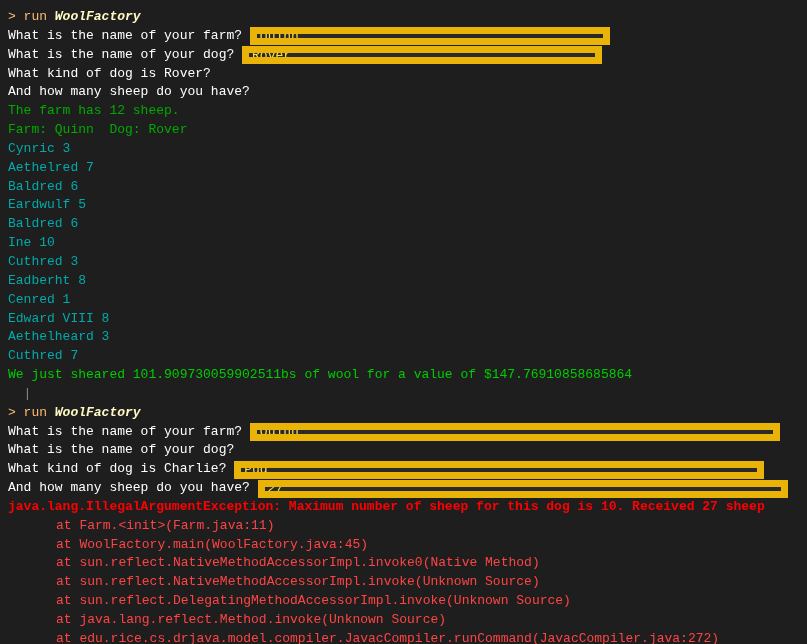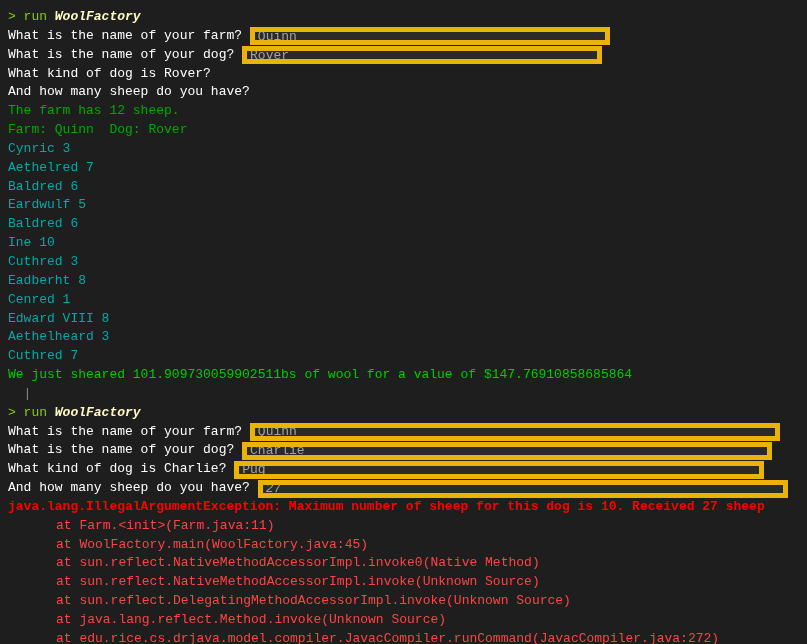--- a/index.html
+++ b/index.html
@@ -16,34 +16,34 @@
       min-height: 644px;
       background: #1e1e1e;
       overflow: hidden;
     }
     .line {
       display: flex;
       align-items: center;
       white-space: pre;
     }
     .prompt {
-      color: #84cc16;
+      color: #fdba74;
     }
     .class-name {
       color: #fef9c3;
       font-weight: bold;
       font-style: italic;
     }
     .question {
       color: #ffffff;
     }
     .input-field {
       background: #2a2a2a;
-      border: 5px solid #eab308;
-      color: #a3a3a3;
+      border: 7px solid #eab308;
+      color: #fde047;
       font-family: 'Courier New', Courier, monospace;
       font-size: 13px;
       padding: 0 3px;
       height: 18px;
       outline: none;
     }
     .input-field-short {
       width: 360px;
     }
     .output-line {
@@ -113,21 +113,21 @@
 
   <div class="line">
     <span class="prompt">&gt; run </span><span class="class-name">WoolFactory</span>
   </div>
 
   <div class="line">
     <span class="question">What is the name of your farm?</span><span>&nbsp;</span><input class="input-field" style="width: 530px;" type="text" value="Quinn">
   </div>
 
   <div class="line">
-    <span class="question">What is the name of your dog?</span><span>&nbsp;</span><input class="input-field" style="width: 530px;" type="text" value="Charlie">
+    <span class="question">What is the name of your dog?</span><span>&nbsp;</span>
   </div>
 
   <div class="line">
     <span class="question">What kind of dog is Charlie?</span><span>&nbsp;</span><input class="input-field" style="width: 530px;" type="text" value="Pug">
   </div>
 
   <div class="line">
     <span class="question">And how many sheep do you have?</span><span>&nbsp;</span><input class="input-field" style="width: 530px; font-style: italic;" type="text" value="27">
   </div>
 

